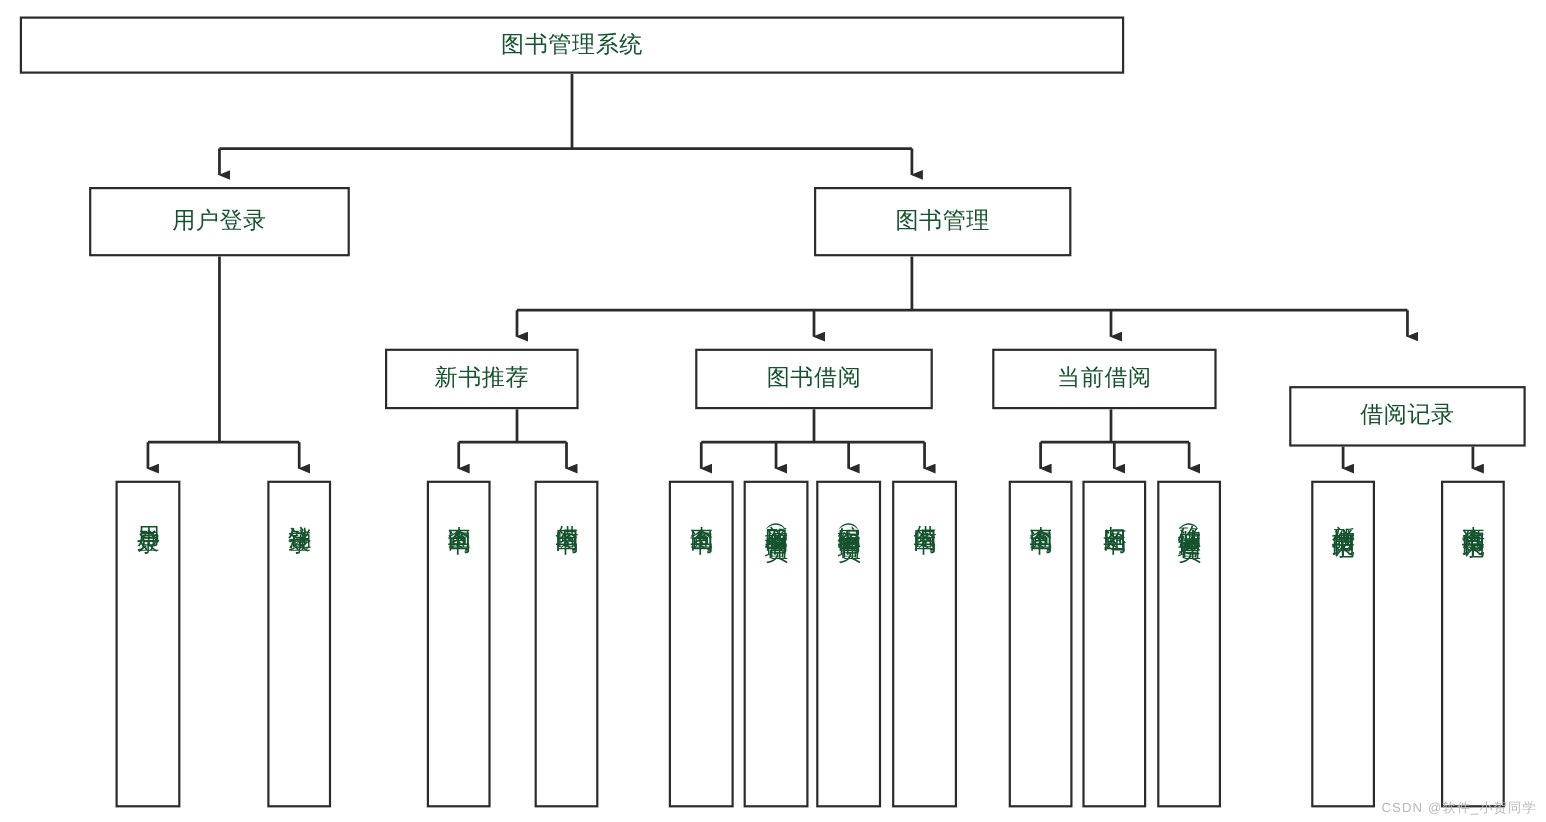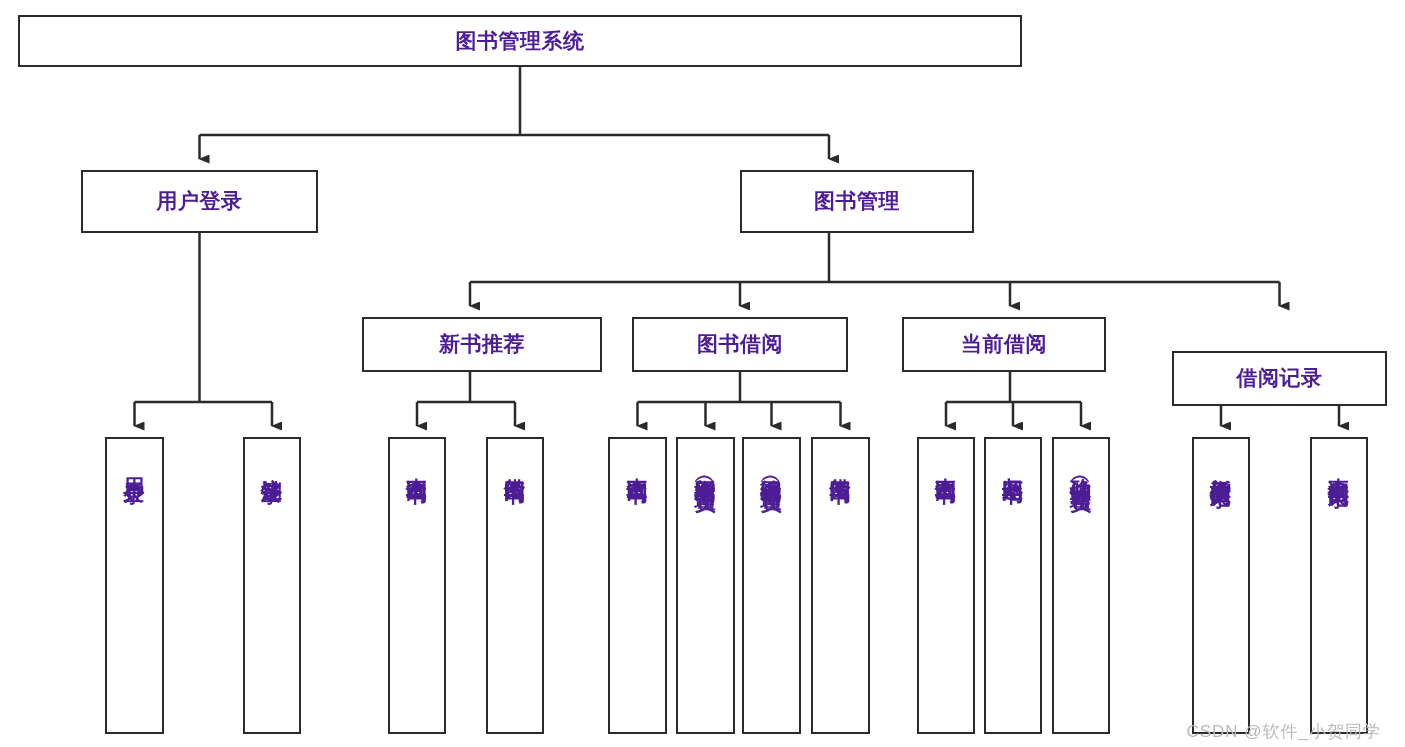--- a/index.html
+++ b/index.html
@@ -35,41 +35,40 @@
     display: flex;
     align-items: center;
     justify-content: center;
     color: #1a1a1a;
   }
   .node-label {
     font-size: 21px;
     line-height: 1.15;
     letter-spacing: 0.5px;
     white-space: nowrap;
-    color: #4c1d95;
-    font-weight: bold;
+    color: #14532d;
   }
   .node.vertical {
     align-items: flex-start;
     justify-content: center;
     padding-top: 22px;
   }
   .node.vertical .node-label {
     writing-mode: vertical-rl;
     text-orientation: upright;
     white-space: normal;
     letter-spacing: 2px;
     font-size: 21px;
     line-height: 1.0;
   }
   .watermark {
     position: absolute;
-    right: 24px;
+    right: 8px;
     bottom: 4px;
-    font-size: 17px;
+    font-size: 12px;
     color: #b9b9b9;
     letter-spacing: 1px;
     white-space: nowrap;
     user-select: none;
   }
 </style>
 </head>
 <body>
 
 <div id="diagram-root">
@@ -120,21 +119,21 @@
   <div id="nodes-layer">
       <div class="node" style="left: 18px; top: 15px; width: 1004px; height: 52px;">
         <span class="node-label">图书管理系统</span>
       </div>
       <div class="node" style="left: 81px; top: 170px; width: 237px; height: 63px;">
         <span class="node-label">用户登录</span>
       </div>
       <div class="node" style="left: 740px; top: 170px; width: 234px; height: 63px;">
         <span class="node-label">图书管理</span>
       </div>
-      <div class="node" style="left: 362px; top: 317px; width: 240px; height: 55px;">
+      <div class="node" style="left: 350px; top: 317px; width: 176px; height: 55px;">
         <span class="node-label">新书推荐</span>
       </div>
       <div class="node" style="left: 632px; top: 317px; width: 216px; height: 55px;">
         <span class="node-label">图书借阅</span>
       </div>
       <div class="node" style="left: 902px; top: 317px; width: 204px; height: 55px;">
         <span class="node-label">当前借阅</span>
       </div>
       <div class="node" style="left: 1172px; top: 317px; width: 215px; height: 55px; margin-top: 34px;">
         <span class="node-label">借阅记录</span>

